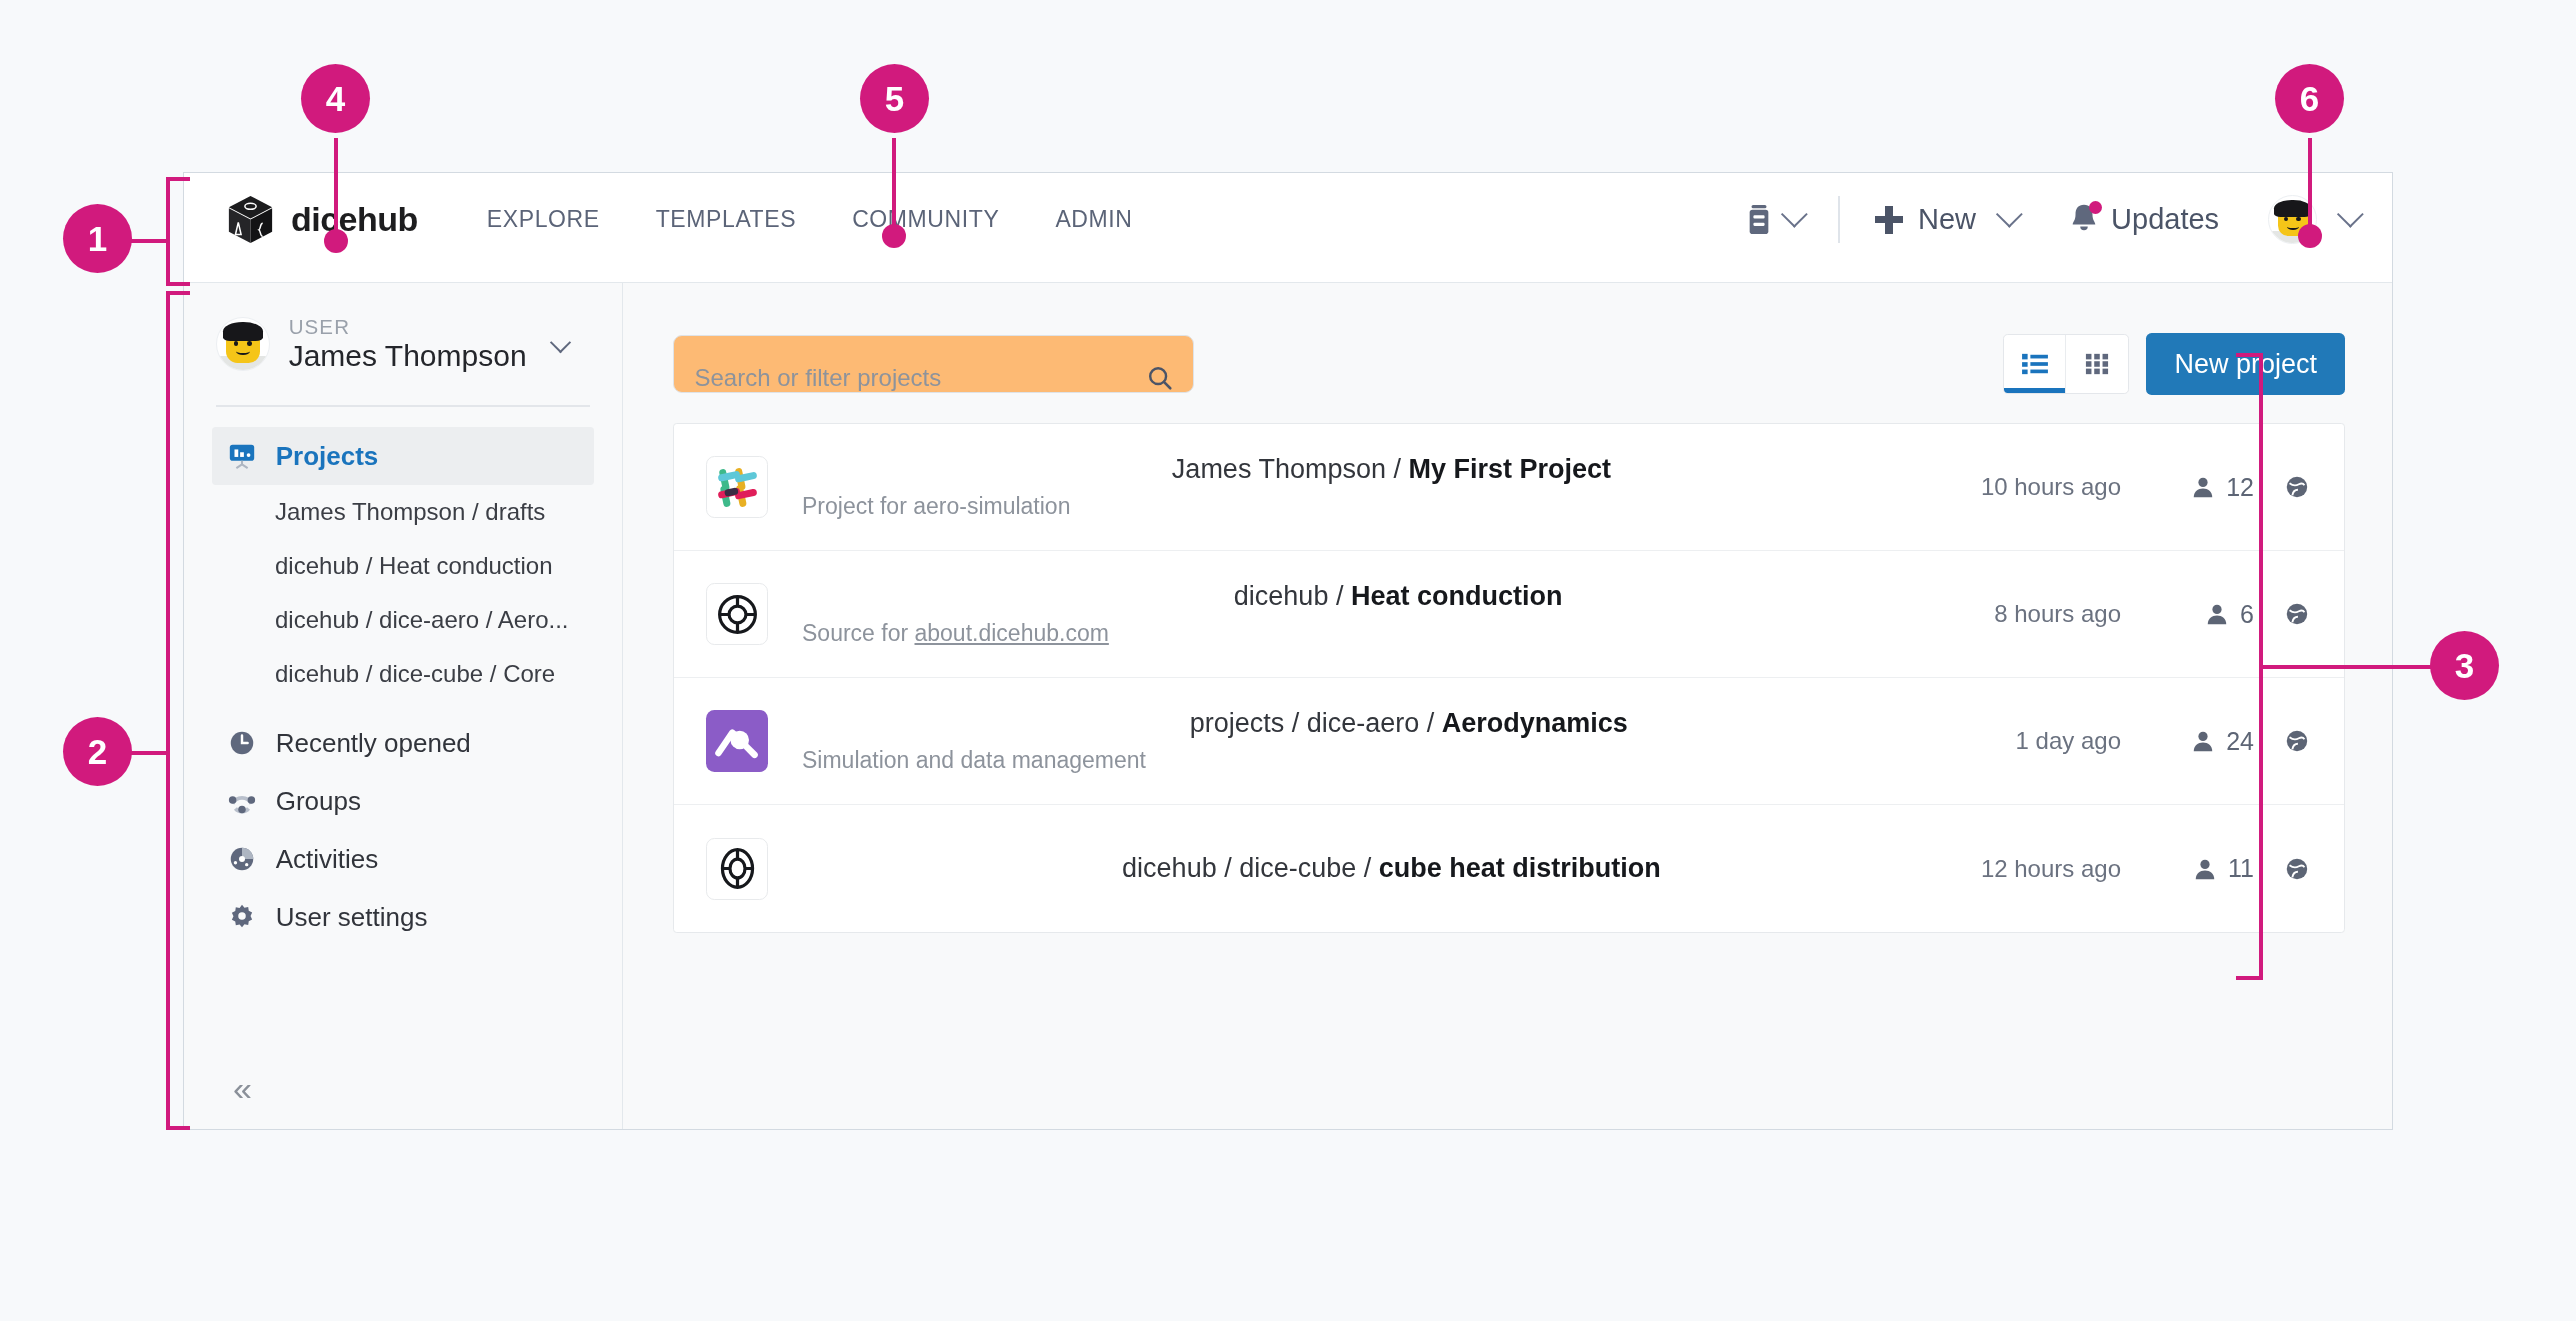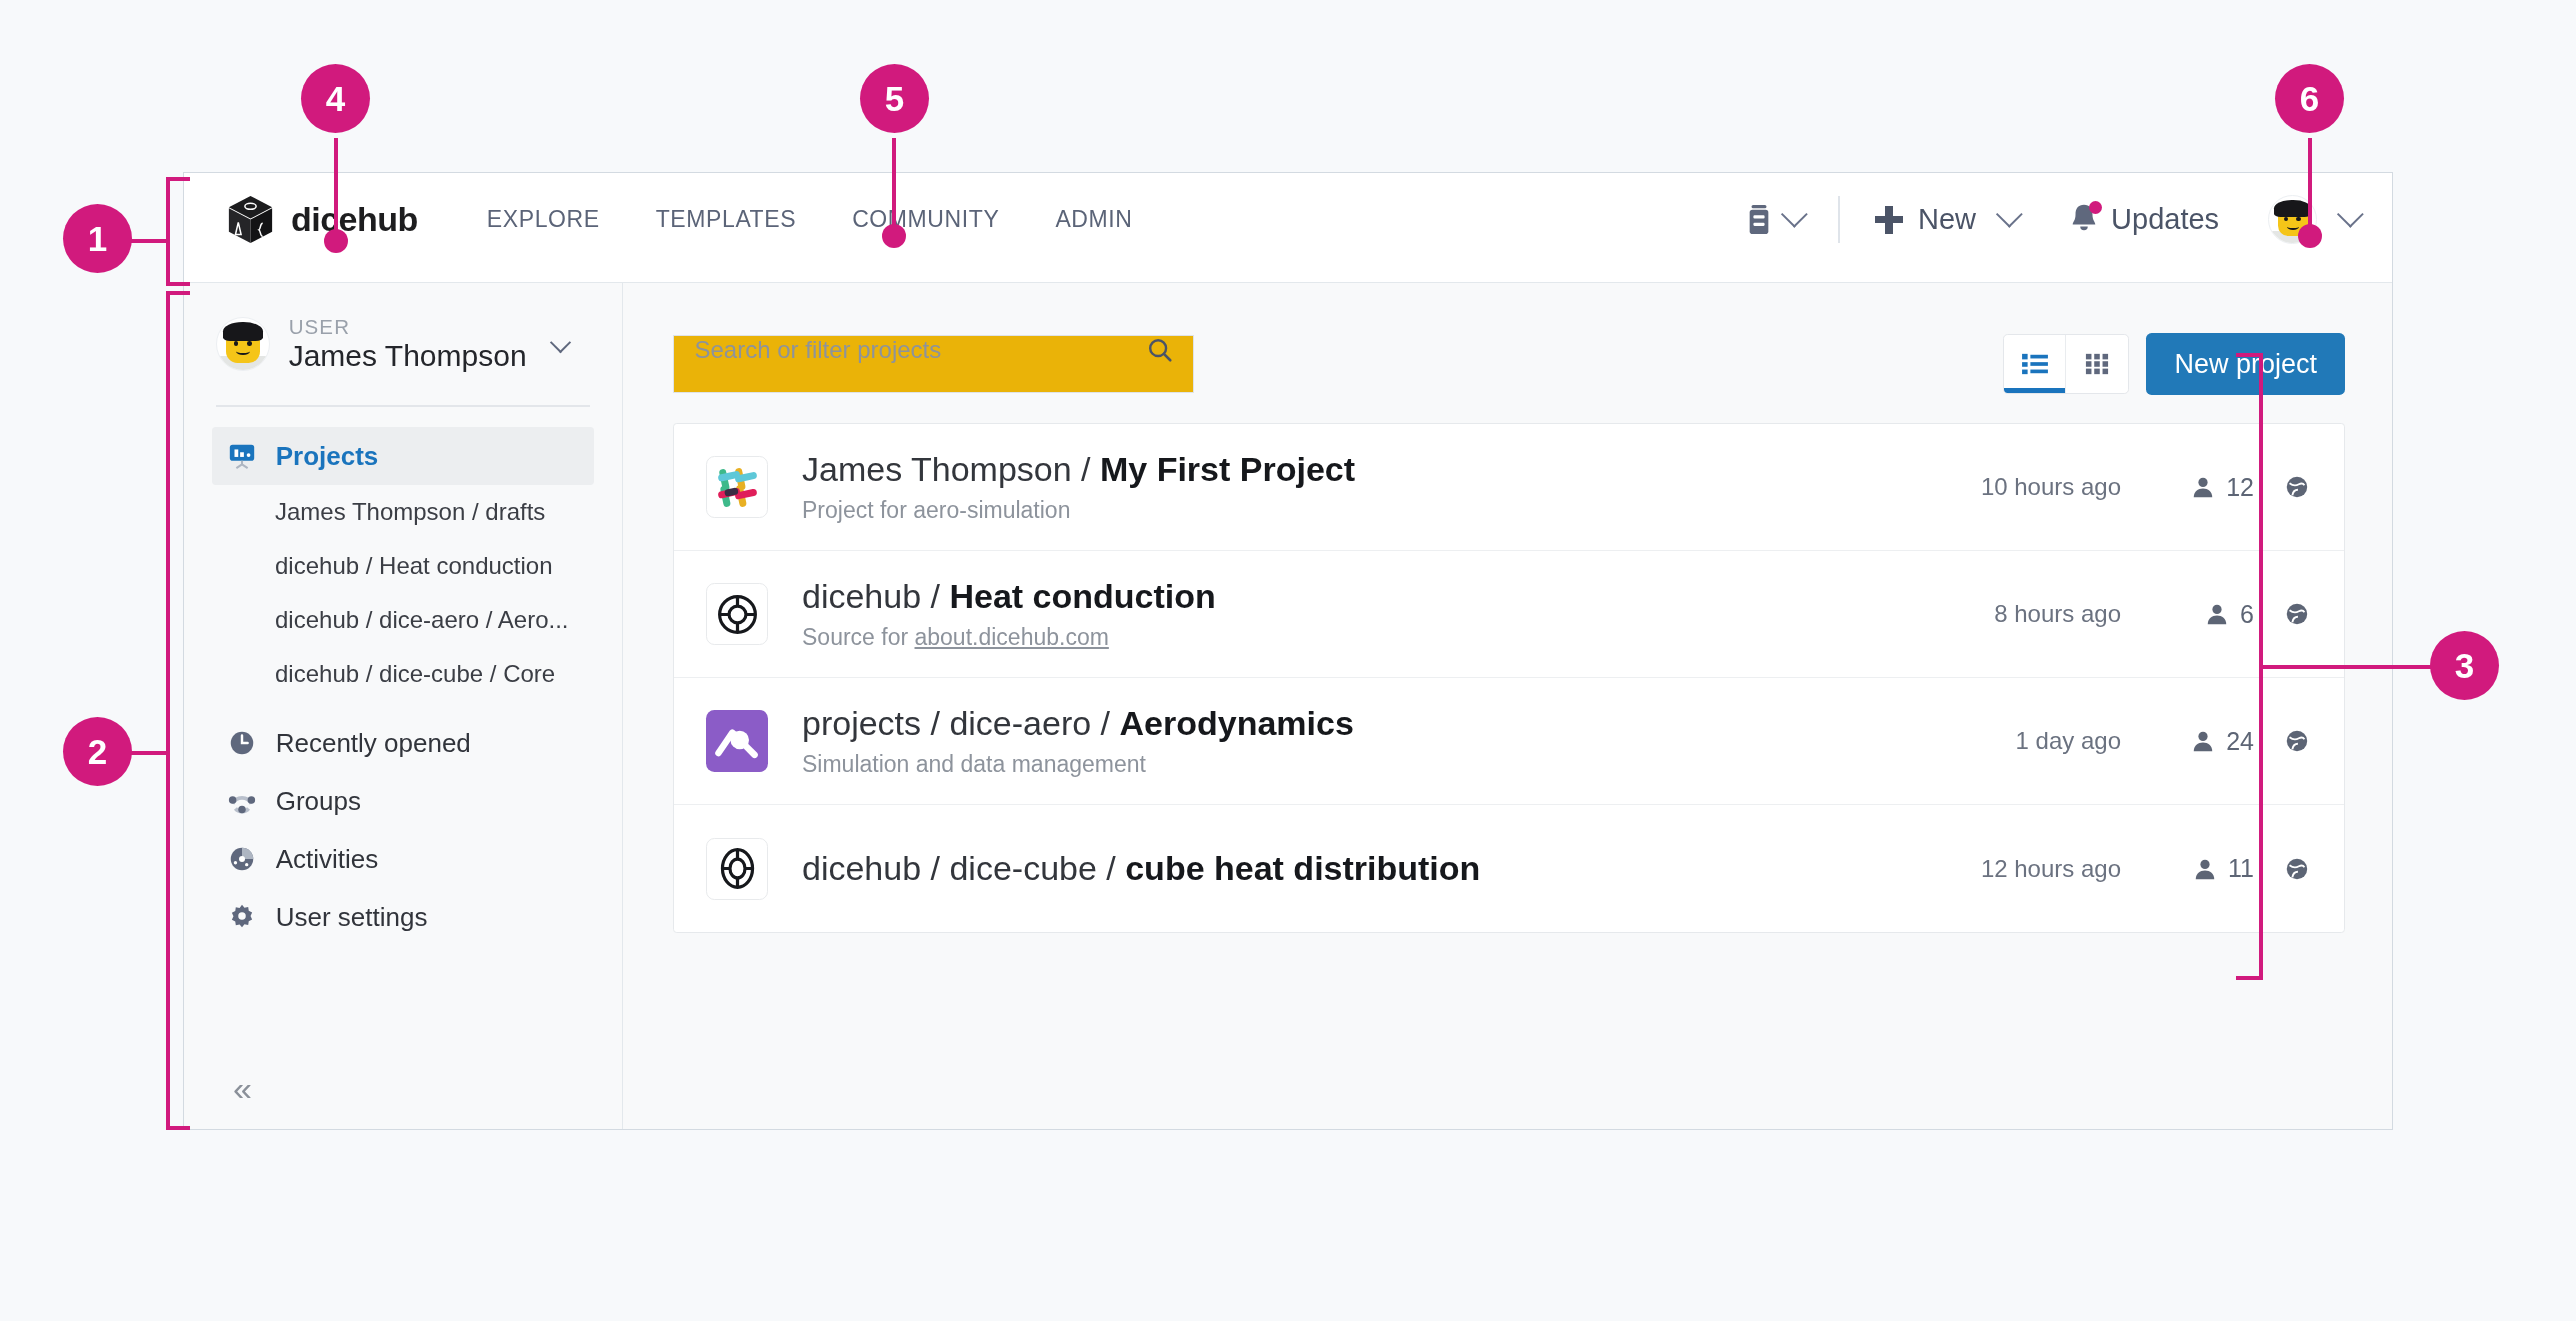--- a/index.html
+++ b/index.html
@@ -144,22 +144,22 @@
   .collapse {
     margin-top: auto; padding: 0 0 24px 49px;
     font-size: 34px; color: #8a9099; cursor: pointer; line-height: 1;
   }
 
   
   .main { flex: 1; background: #f8f9fa; padding: 50px 47px 0 50px; }
   .toolbar { display: flex; align-items: center; }
   .search {
     width: 521px; height: 58px;
-    background: #eab308; border: 1.9px solid #dfe3e7; border-radius: 0;
-    display: flex; align-items: flex-start;
+    background: #fdba74; border: 1.9px solid #dfe3e7; border-radius: 9px;
+    display: flex; align-items: flex-end;
     padding: 0 18.7px 0 20.5px;
   }
   .search input {
     flex: 1; border: none; outline: none;
     font-size: 24px; color: #3b3e45;
     font-family: "Liberation Sans", sans-serif;
     background: transparent;
   }
   .search input::placeholder { color: #8d939c; }
 
@@ -202,21 +202,21 @@
   }
   .prow:last-child { border-bottom: none; }
   .ptile {
     width: 62px; height: 62px; flex: none;
     border-radius: 8.4px; margin-right: 34px;
     display: flex; align-items: center; justify-content: center;
     overflow: hidden;
   }
   .ptile.bordered { border: 1.9px solid #e8eaec; background: #fff; }
   .pinfo { flex: 1; min-width: 0; }
-  .ptitle { font-size: 34px; color: #1e2024; white-space: nowrap; }
+  .ptitle { font-size: 27px; color: #1e2024; white-space: nowrap; text-align: center; }
   .ptitle .ns { font-weight: normal; color: #33363c; }
   .ptitle .nm { font-weight: bold; color: #16181c; }
   .psub { font-size: 23px; color: #8d939c; margin-top: 8.4px; }
   .psub a { color: #8d939c; text-decoration: underline; }
   .ptime { font-size: 24px; color: #6b7280; margin-right: 43px; white-space: nowrap; }
   .pmembers {
     display: flex; align-items: center; gap: 11.2px;
     font-size: 25px; color: #5d6575; margin-right: 30px;
     min-width: 90px; justify-content: flex-end;
   }

